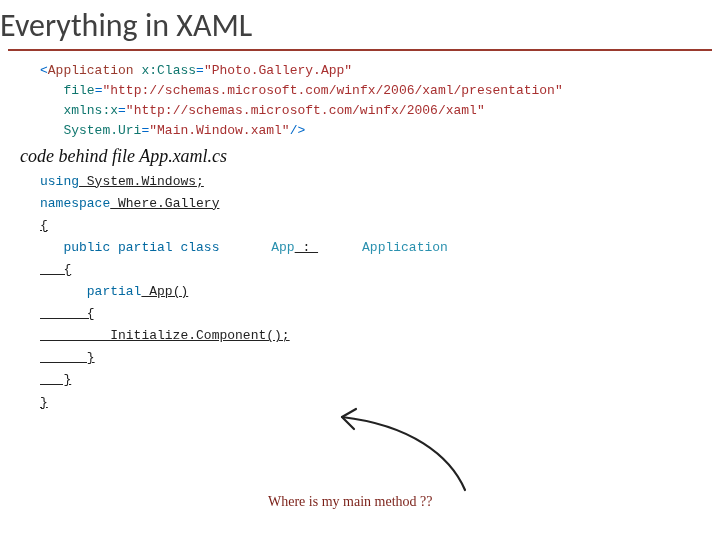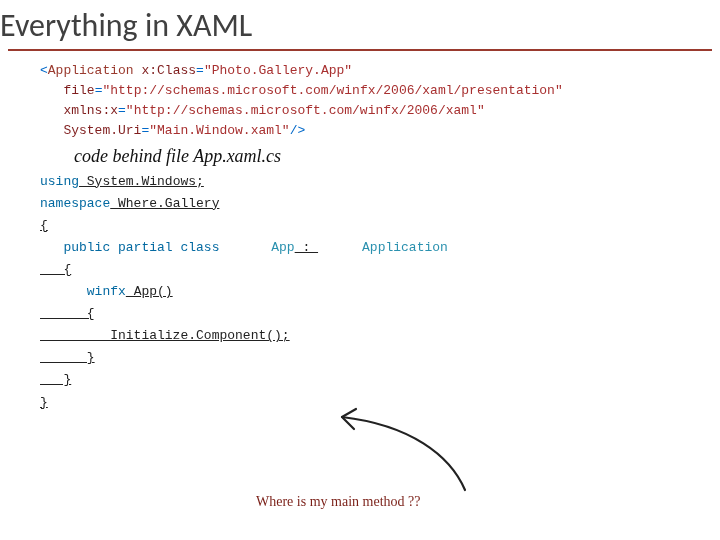--- a/index.html
+++ b/index.html
@@ -25,42 +25,41 @@
   .code {
     font-family: 'Courier New', Courier, monospace;
     font-size: 13px;
     line-height: 1.55;
     padding-left: 40px;
     white-space: pre;
   }
   .kw   { color: #0369a1; }
   .type { color: #2b91af; margin-left: 44px; }
   .str  { color: #a83030; }
-  .attr { color: #7f1d1d; }
+  .attr { color: #0f766e; }
   .elem { color: #9a3a2e; }
   .punct{ color: #0068c9; }
   .txt  { color: #222; text-decoration: underline; }
   .handwrite {
     font-family: 'Segoe Script', 'Brush Script MT', cursive;
     font-size: 18px;
     font-style: italic;
     color: #111;
-    padding: 4px 0 4px 32px;
-    margin-left: 42px;
+    padding: 4px 0 4px 20px;
   }
   .code2 {
     font-family: 'Courier New', Courier, monospace;
     font-size: 13px;
     line-height: 1.7;
     padding-left: 40px;
     white-space: pre;
   }
   .annotation {
     position: absolute;
-    left: 256px;
+    left: 268px;
     top: 494px;
     font-family: Garamond, 'Times New Roman', serif;
     font-size: 14px;
     color: #7a1f17;
   }
   .arrow {
     position: absolute;
     left: 320px;
     top: 395px;
     width: 170px;
@@ -79,21 +78,21 @@
    <span class="attr">xmlns:x</span><span class="punct">=</span><span class="str">"http://schemas.microsoft.com/winfx/2006/xaml"</span>
    <span class="attr">System.Uri</span><span class="punct">=</span><span class="str">"Main.Window.xaml"</span><span class="punct">/&gt;</span></div>
 
 <div class="handwrite">code behind file App.xaml.cs</div>
 
 <div class="code2"><span class="kw">using</span><span class="txt"> System.Windows</span><span class="txt">;</span>
 <span class="kw">namespace</span><span class="txt"> Where.Gallery</span>
 <span class="txt">{</span>
 <span class="kw">   public partial class</span><span class="type"> App</span><span class="txt"> : </span><span class="type">Application</span>
 <span class="txt">   {</span>
-<span class="kw">      winfx</span><span class="txt"> App()</span>
+<span class="kw">      partial</span><span class="txt"> App()</span>
 <span class="txt">      {</span>
 <span class="txt">         Initialize.Component();</span>
 <span class="txt">      }</span>
 <span class="txt">   }</span>
 <span class="txt">}</span></div>
 
 <svg class="arrow" viewBox="0 0 170 100">
   <path d="M 145 95 C 130 60, 90 30, 22 22" stroke="#222" stroke-width="2.2" fill="none" stroke-linecap="round"></path>
   <path d="M 22 22 L 36 14 M 22 22 L 34 34" stroke="#222" stroke-width="2.2" fill="none" stroke-linecap="round"></path>
 </svg>

